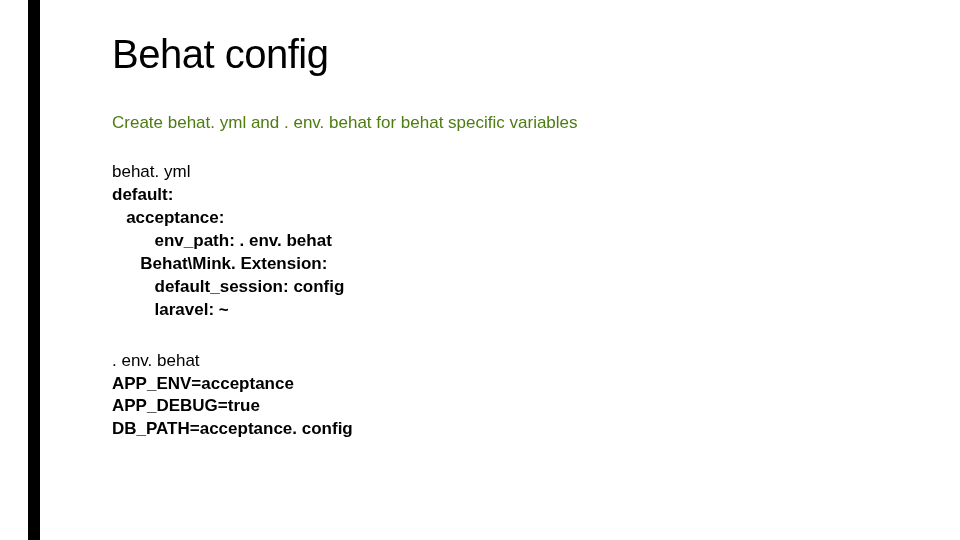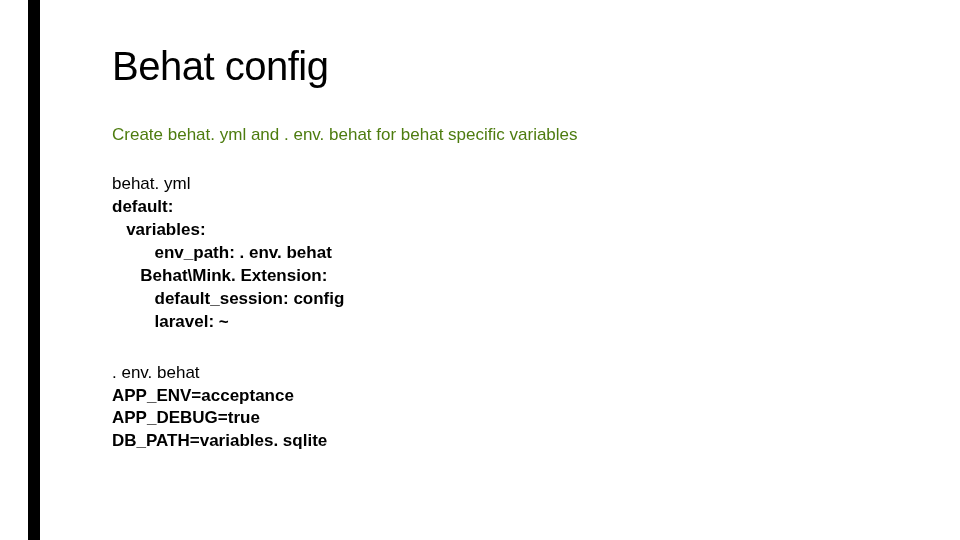--- a/index.html
+++ b/index.html
@@ -18,21 +18,21 @@
       position: absolute;
       left: 28px;
       top: 0;
       width: 12px;
       height: 540px;
       background: #000000;
     }
     .content {
       position: absolute;
       left: 112px;
-      top: 44px;
+      top: 32px;
       right: 40px;
     }
     .title {
       font-size: 40px;
       font-weight: normal;
       color: #000000;
       margin-bottom: 36px;
       letter-spacing: -0.5px;
     }
     .intro {
@@ -62,26 +62,26 @@
 <div class="left-bar"></div>
 
 <div class="content">
   <h1 class="title">Behat config</h1>
 
   <p class="intro">Create behat. yml and . env. behat for behat specific variables</p>
 
   <div class="code-block">
     <div class="section-heading">behat. yml</div>
     <div class="code-line">default:</div>
-    <div class="code-line">   variables:</div>
+    <div class="code-line">   acceptance:</div>
     <div class="code-line">         env_path: . env. behat</div>
     <div class="code-line">      Behat\Mink. Extension:</div>
     <div class="code-line">         default_session: config</div>
     <div class="code-line">         laravel: ~</div>
   </div>
 
   <div class="code-block">
     <div class="section-heading">. env. behat</div>
     <div class="code-line">APP_ENV=acceptance</div>
     <div class="code-line">APP_DEBUG=true</div>
-    <div class="code-line">DB_PATH=variables. sqlite</div>
+    <div class="code-line">DB_PATH=acceptance. config</div>
   </div>
 </div>
 
 </body></html>

